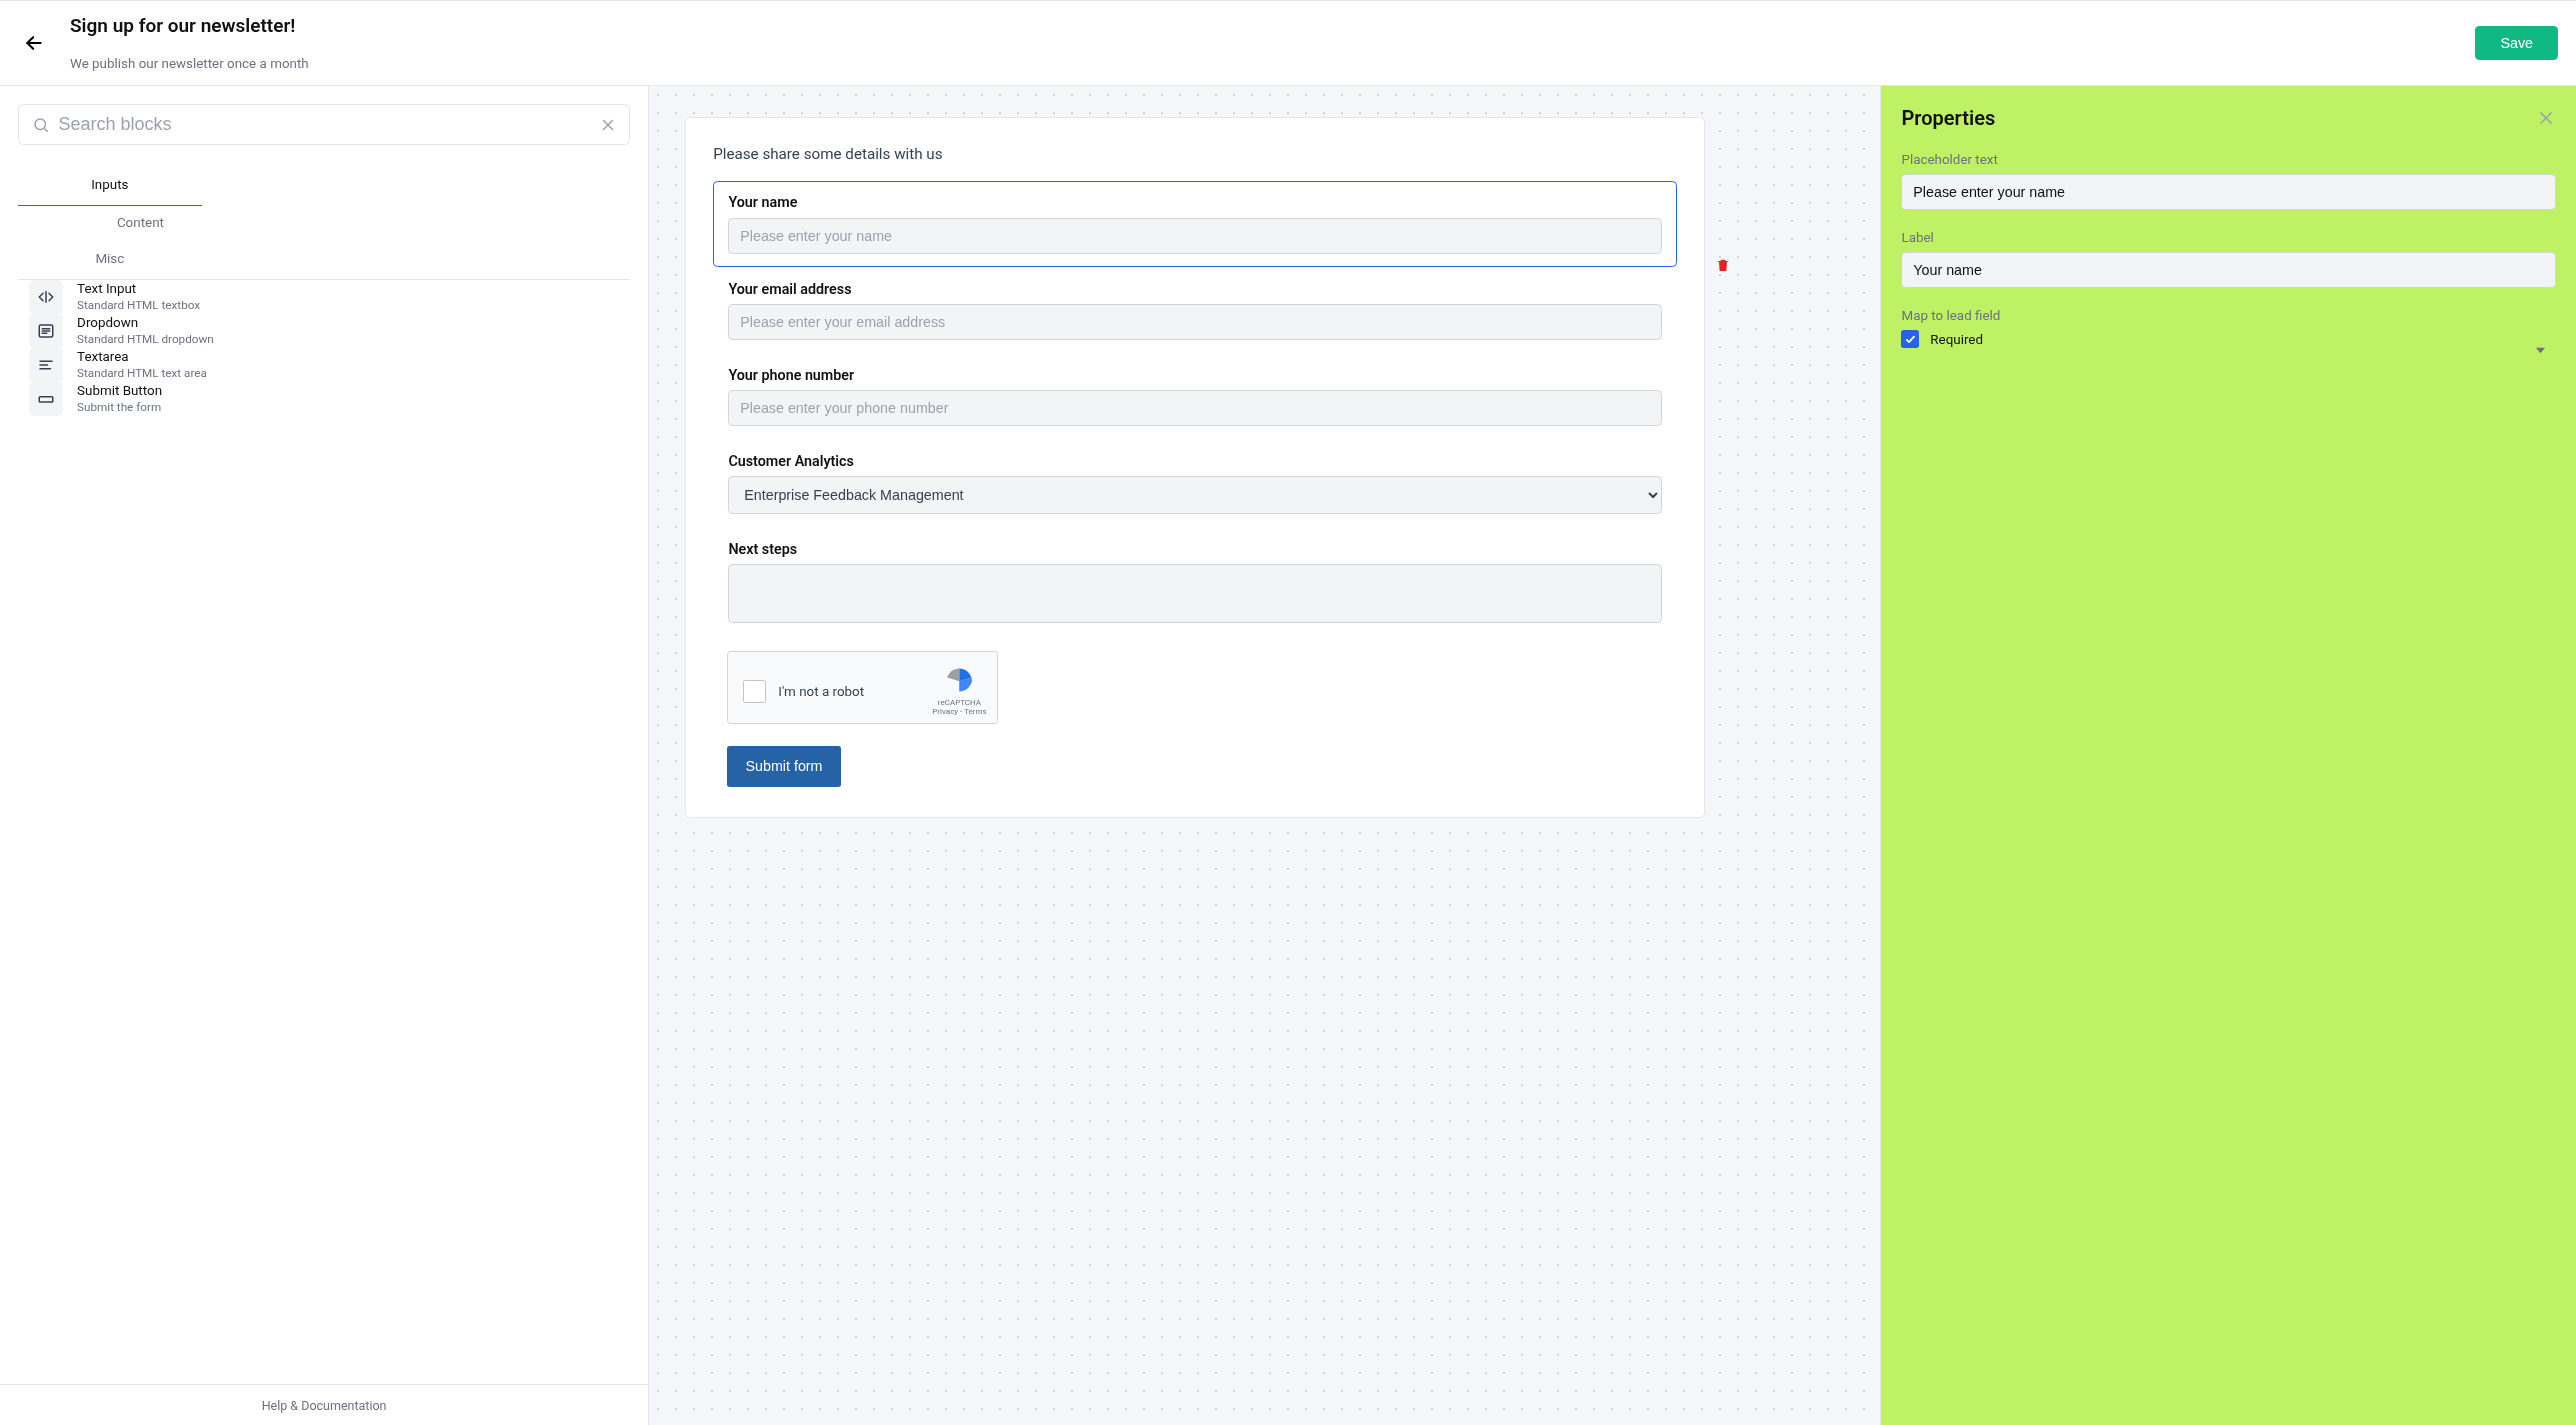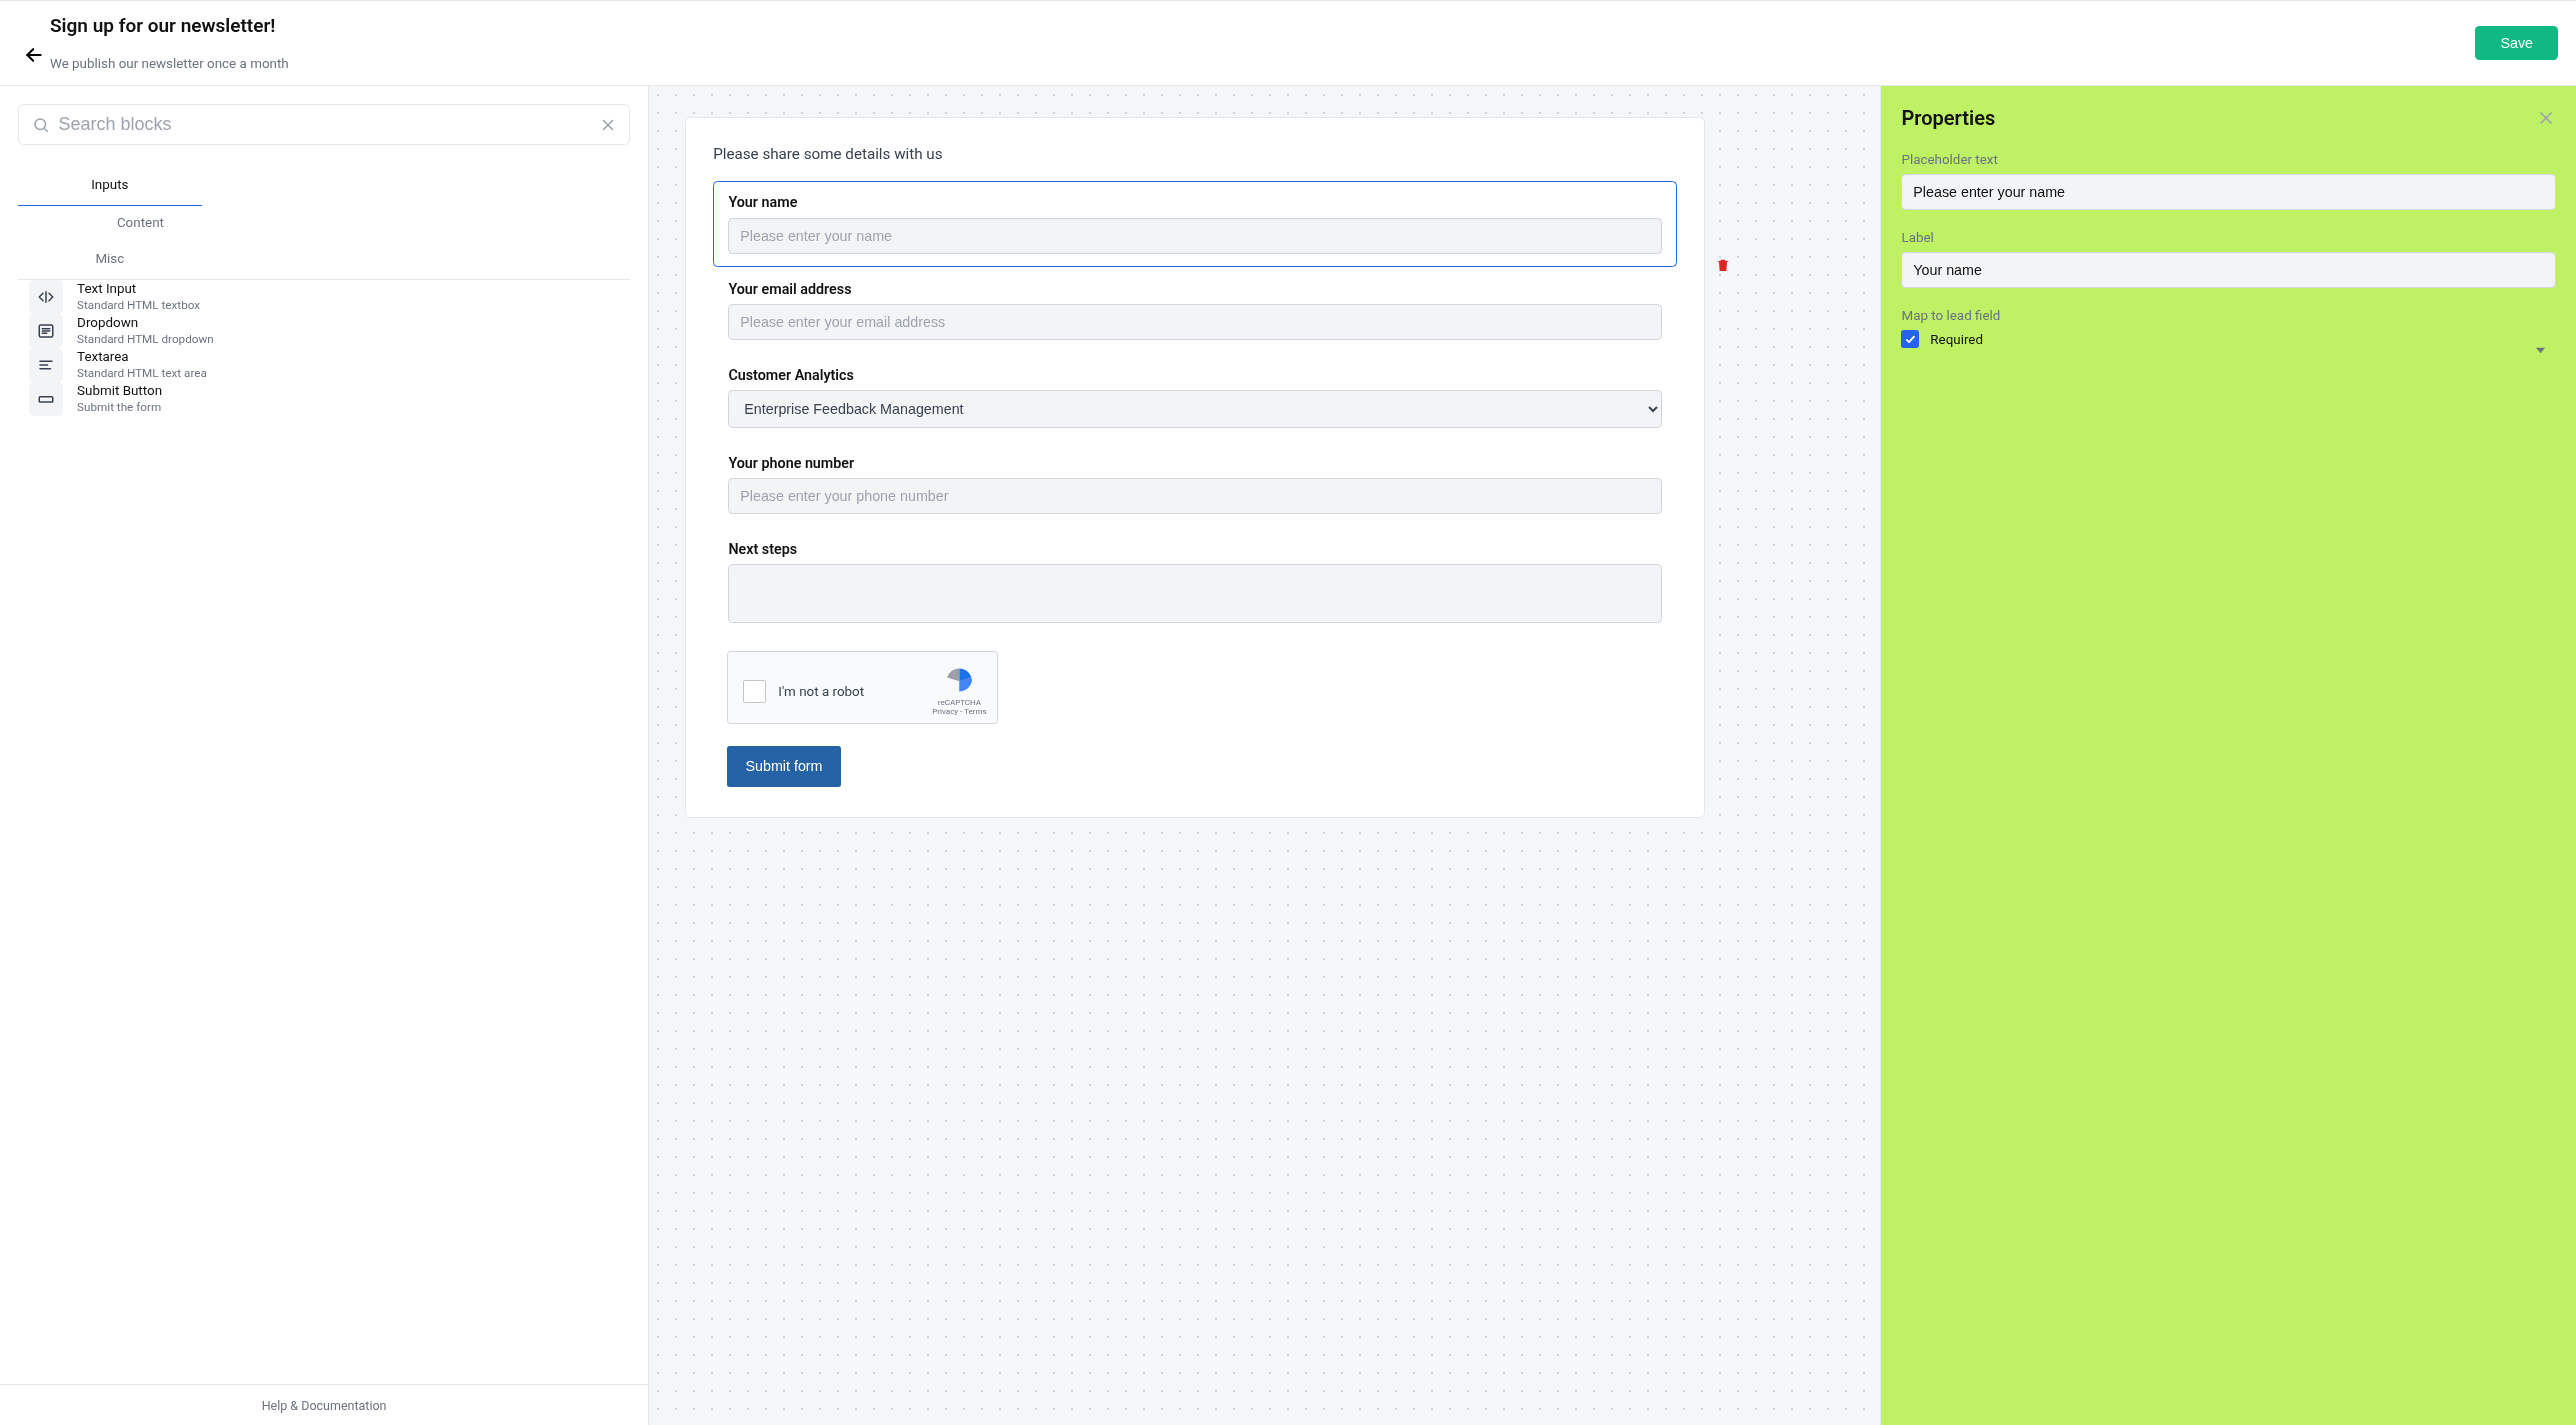--- a/index.html
+++ b/index.html
@@ -12,21 +12,21 @@
   .app { display: flex; flex-direction: column; height: 100vh; }
 
   
   .header {
     display: flex; align-items: center; justify-content: space-between;
     padding: 14.3px 18px;
     border-top: 0.9px solid #e5e7eb;
     border-bottom: 0.9px solid #e5e7eb;
     background: #fff;
   }
-  .header-left { display: flex; align-items: flex-end; gap: 0; }
+  .header-left { display: flex; align-items: center; gap: 20px; }
   .back-btn { width: 32px; height: 32px; display: flex; align-items: center; justify-content: center; background: none; border: none; cursor: pointer; }
   .back-btn svg { width: 20px; height: 20px; }
   .titles h1 { font-size: 19px; font-weight: 600; line-height: 1.2; }
   .titles p { color: #6b7280; font-size: 13.4px; margin-top: 18px; }
   .save-btn {
     background: #10b981; color: #fff; border: none;
     padding: 9px 25px; font-size: 14.3px; border-radius: 4.5px;
     cursor: pointer;
   }
 
@@ -269,29 +269,29 @@
           <label class="field-label">Your name</label>
           <input class="text-input" placeholder="Please enter your name" style="">
         </div>
 
         <div class="field">
           <label class="field-label">Your email address</label>
           <input class="text-input" placeholder="Please enter your email address" style="">
         </div>
 
         <div class="field">
+          <label class="field-label">Your phone number</label>
+          <input class="text-input" placeholder="Please enter your phone number" style="">
+        </div>
+
+        <div class="field">
           <label class="field-label">Customer Analytics</label>
           <select class="select-input">
             <option>Enterprise Feedback Management</option>
           </select>
-        </div>
-
-        <div class="field">
-          <label class="field-label">Your phone number</label>
-          <input class="text-input" placeholder="Please enter your phone number" style="">
         </div>
 
         <div class="field">
           <label class="field-label">Next steps</label>
           <textarea class="textarea-input" style=""></textarea>
         </div>
 
         <div class="recaptcha">
           <div class="checkbox"></div>
           <div class="rc-text">I'm not a robot</div>

